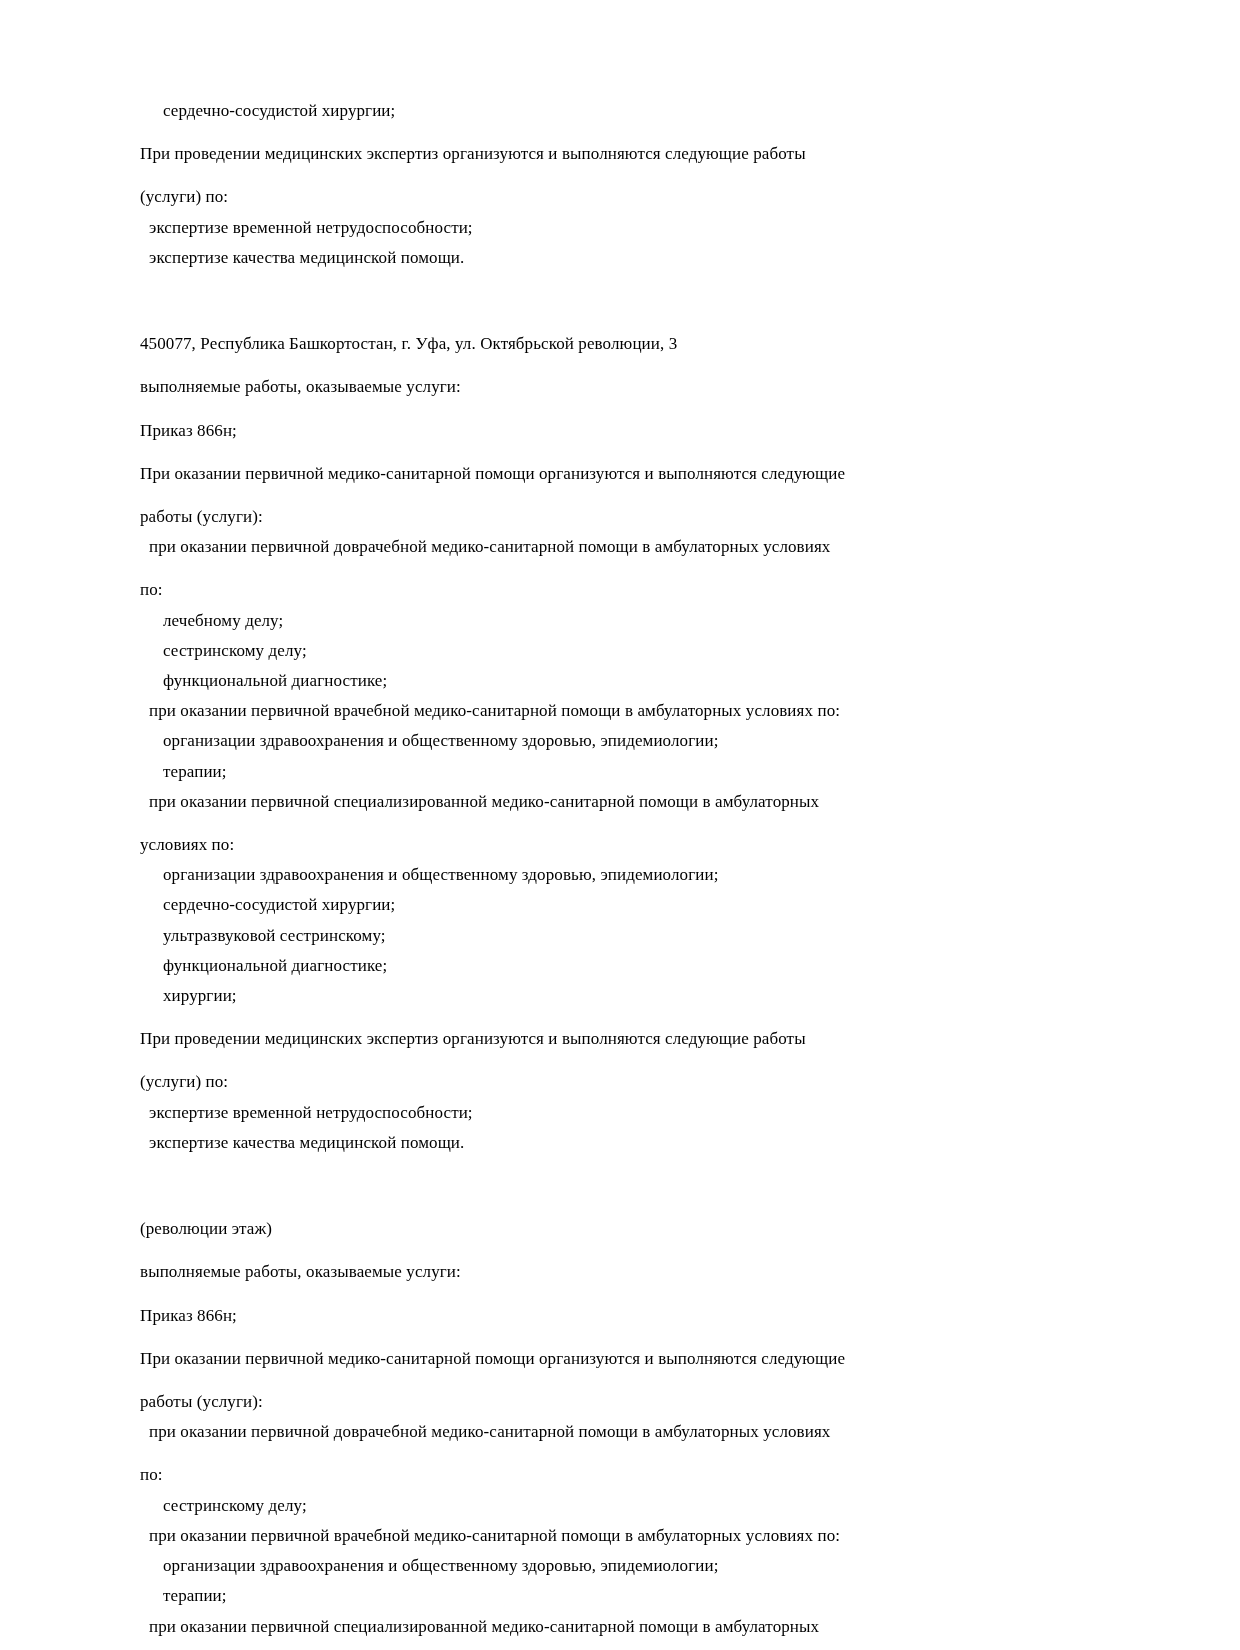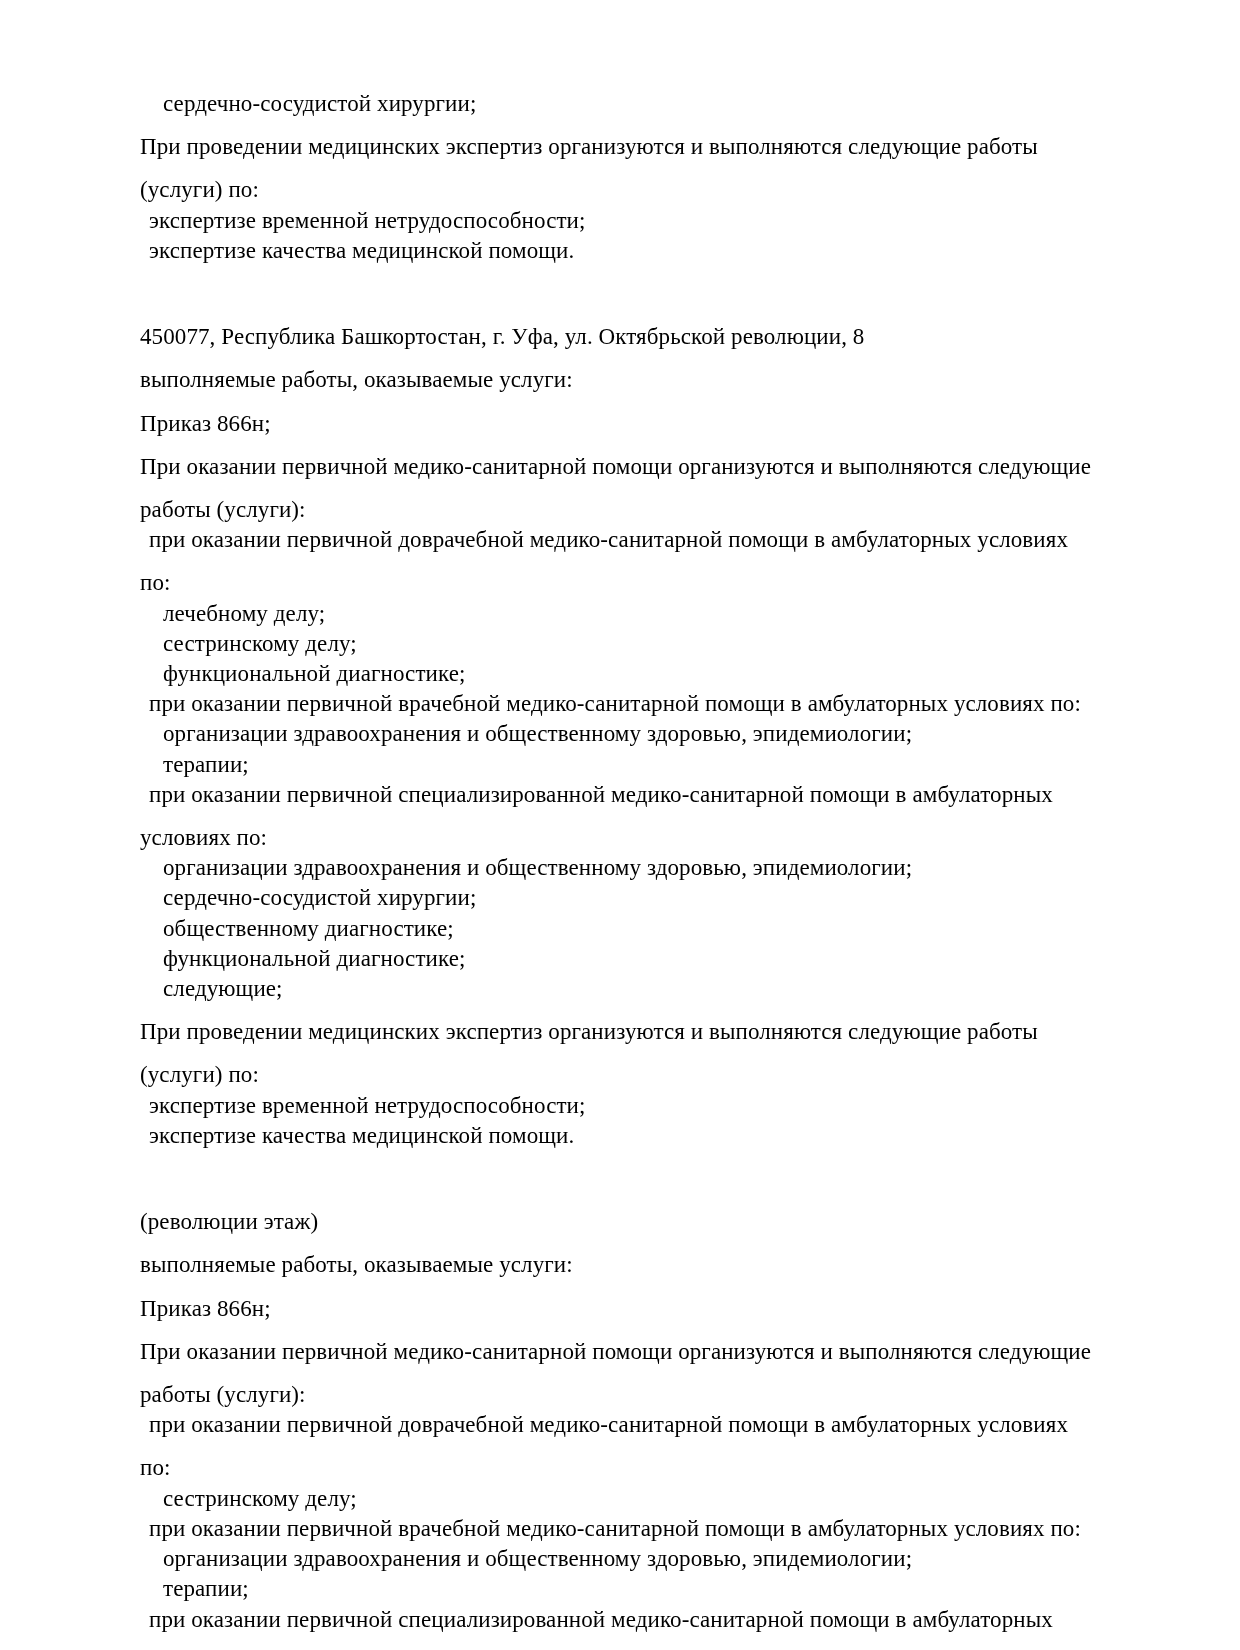--- a/index.html
+++ b/index.html
@@ -11,24 +11,24 @@
     position: relative;
     width: 1240px;
     height: 1650px;
     background: #ffffff;
     overflow: hidden;
     font-family: "Liberation Serif", "DejaVu Serif", serif;
     color: #000000;
   }
   .content {
     position: absolute;
-    top: 89px;
+    top: 96px;
     left: 140px;
     width: 1070px;
-    font-size: 23px;
+    font-size: 17px;
     line-height: 30.2px;
     letter-spacing: 0.1px;
   }
   .line {
     min-height: 30.2px;
     white-space: nowrap;
   }
   .indent-0 { padding-left: 0; margin-top: 13px; }
   .indent-1 { padding-left: 9px; }
   .indent-2 { padding-left: 23px; }
@@ -38,40 +38,40 @@
 
 <div class="page">
   <div class="content">
 
   <div class="line indent-2">сердечно-сосудистой хирургии;</div>
       <div class="line indent-0">При проведении медицинских экспертиз организуются и выполняются следующие работы</div>
       <div class="line indent-0">(услуги) по:</div>
       <div class="line indent-1">экспертизе временной нетрудоспособности;</div>
       <div class="line indent-1">экспертизе качества медицинской помощи.</div>
       <div class="line indent-0"></div>
-      <div class="line indent-0">450077, Республика Башкортостан, г. Уфа, ул. Октябрьской революции, 8</div>
+      <div class="line indent-0">450077, Республика Башкортостан, г. Уфа, ул. Октябрьской революции, 3</div>
       <div class="line indent-0">выполняемые работы, оказываемые услуги:</div>
       <div class="line indent-0">Приказ 866н;</div>
       <div class="line indent-0">При оказании первичной медико-санитарной помощи организуются и выполняются следующие</div>
       <div class="line indent-0">работы (услуги):</div>
       <div class="line indent-1">при оказании первичной доврачебной медико-санитарной помощи в амбулаторных условиях</div>
       <div class="line indent-0">по:</div>
       <div class="line indent-2">лечебному делу;</div>
       <div class="line indent-2">сестринскому делу;</div>
       <div class="line indent-2">функциональной диагностике;</div>
       <div class="line indent-1">при оказании первичной врачебной медико-санитарной помощи в амбулаторных условиях по:</div>
       <div class="line indent-2">организации здравоохранения и общественному здоровью, эпидемиологии;</div>
       <div class="line indent-2">терапии;</div>
       <div class="line indent-1">при оказании первичной специализированной медико-санитарной помощи в амбулаторных</div>
       <div class="line indent-0">условиях по:</div>
       <div class="line indent-2">организации здравоохранения и общественному здоровью, эпидемиологии;</div>
       <div class="line indent-2">сердечно-сосудистой хирургии;</div>
-      <div class="line indent-2">общественному диагностике;</div>
+      <div class="line indent-2">ультразвуковой сестринскому;</div>
       <div class="line indent-2">функциональной диагностике;</div>
-      <div class="line indent-2">следующие;</div>
+      <div class="line indent-2">хирургии;</div>
       <div class="line indent-0">При проведении медицинских экспертиз организуются и выполняются следующие работы</div>
       <div class="line indent-0">(услуги) по:</div>
       <div class="line indent-1">экспертизе временной нетрудоспособности;</div>
       <div class="line indent-1">экспертизе качества медицинской помощи.</div>
       <div class="line indent-0"></div>
       <div class="line indent-0">(революции этаж)</div>
       <div class="line indent-0">выполняемые работы, оказываемые услуги:</div>
       <div class="line indent-0">Приказ 866н;</div>
       <div class="line indent-0">При оказании первичной медико-санитарной помощи организуются и выполняются следующие</div>
       <div class="line indent-0">работы (услуги):</div>

